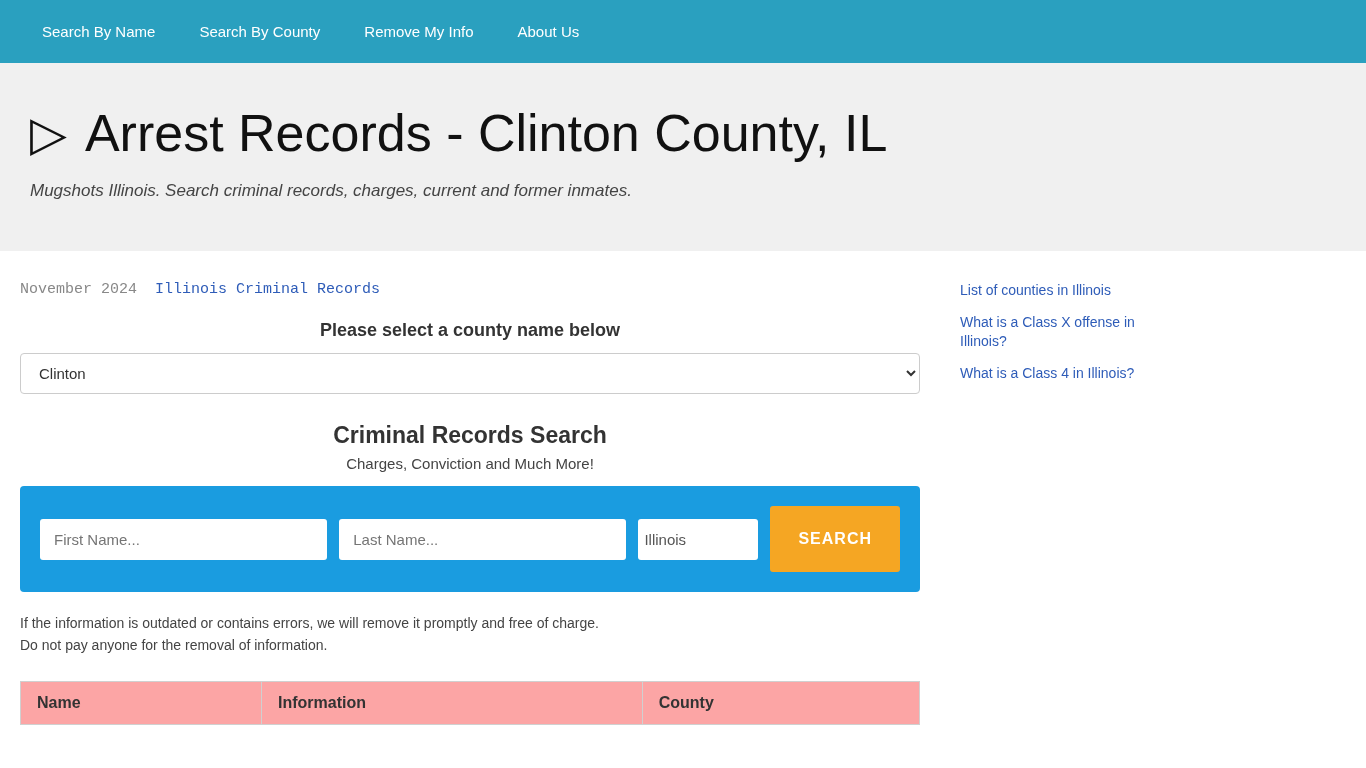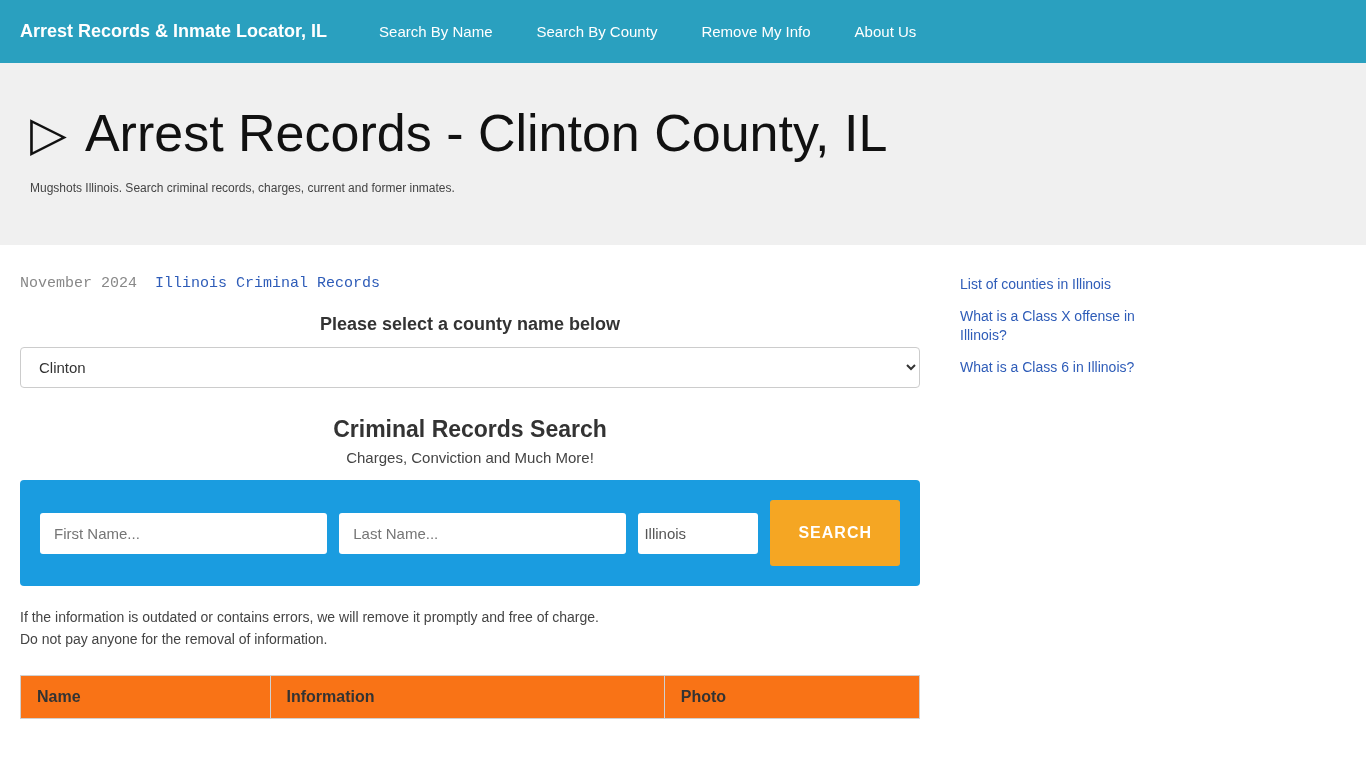--- a/index.html
+++ b/index.html
@@ -49,23 +49,24 @@
       align-items: center;
       gap: 18px;
       margin-bottom: 18px;
       font-family: Arial, sans-serif;
     }
     .hero-play {
       font-size: 48px;
       color: #111;
     }
     .hero-subtitle {
-      font-size: 12px;
+      font-size: 17px;
       color: #444;
       font-family: Arial, sans-serif;
+      font-style: italic;
     }
 
     
     .main-wrapper {
       display: flex;
       gap: 0;
       padding: 30px 20px 20px 20px;
       max-width: 1366px;
     }
     .content-area {
@@ -179,21 +180,21 @@
       font-family: Arial, sans-serif;
     }
 
     
     .results-table {
       width: 100%;
       border-collapse: collapse;
       font-family: Arial, sans-serif;
     }
     .results-table th {
-      background: #f97316;
+      background: #fca5a5;
       padding: 12px 16px;
       text-align: left;
       font-size: 16px;
       font-weight: bold;
       color: #333;
       border: 1px solid #d0d0d0;
     }
 
     
     .sidebar-link {
@@ -203,21 +204,20 @@
       font-size: 14px;
       font-family: Arial, sans-serif;
       margin-bottom: 12px;
       line-height: 1.4;
     }
   </style>
 </head>
 <body>
 
 <nav>
-  <a class="nav-brand">Arrest Records &amp; Inmate Locator, IL</a>
   <div class="nav-links">
     <a class="nav-link">Search By Name</a>
     <a class="nav-link">Search By County</a>
     <a class="nav-link">Remove My Info</a>
     <a class="nav-link">About Us</a>
   </div>
 </nav>
 
 <div class="hero">
   <h1 class="hero-title">
@@ -256,27 +256,27 @@
     <div class="disclaimer">
       If the information is outdated or contains errors, we will remove it promptly and free of charge.<br>
       Do not pay anyone for the removal of information.
     </div>
 
     <table class="results-table">
       <thead>
         <tr>
           <th>Name</th>
           <th>Information</th>
-          <th>Photo</th>
+          <th>County</th>
         </tr>
       </thead>
       <tbody>
       </tbody>
     </table>
 
   </div>
 
   <div class="sidebar">
     <a class="sidebar-link">List of counties in Illinois</a>
     <a class="sidebar-link">What is a Class X offense in Illinois?</a>
-    <a class="sidebar-link">What is a Class 6 in Illinois?</a>
+    <a class="sidebar-link">What is a Class 4 in Illinois?</a>
   </div>
 </div>
 
 </body></html>

